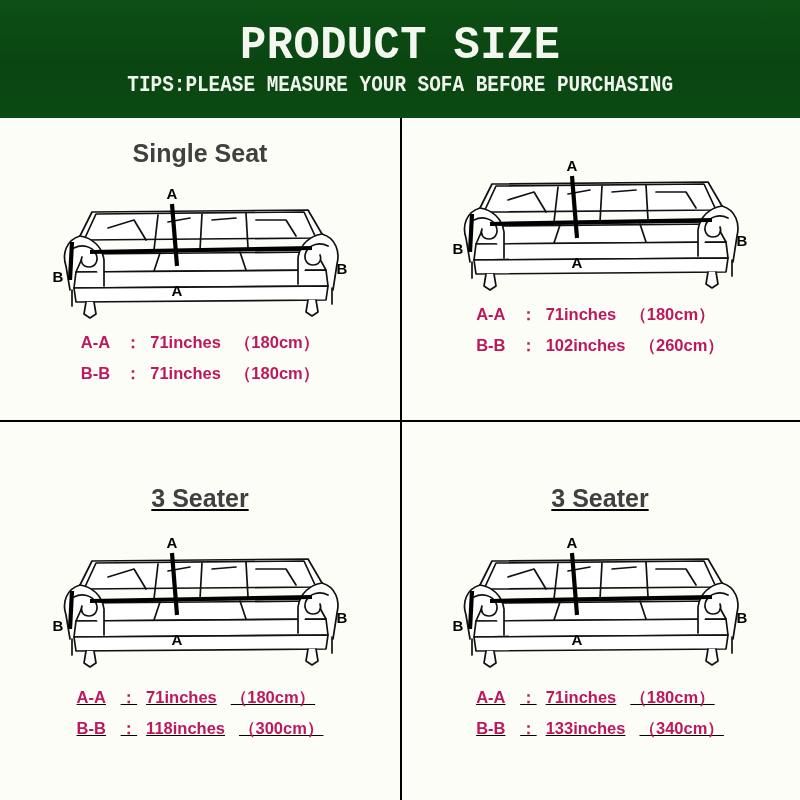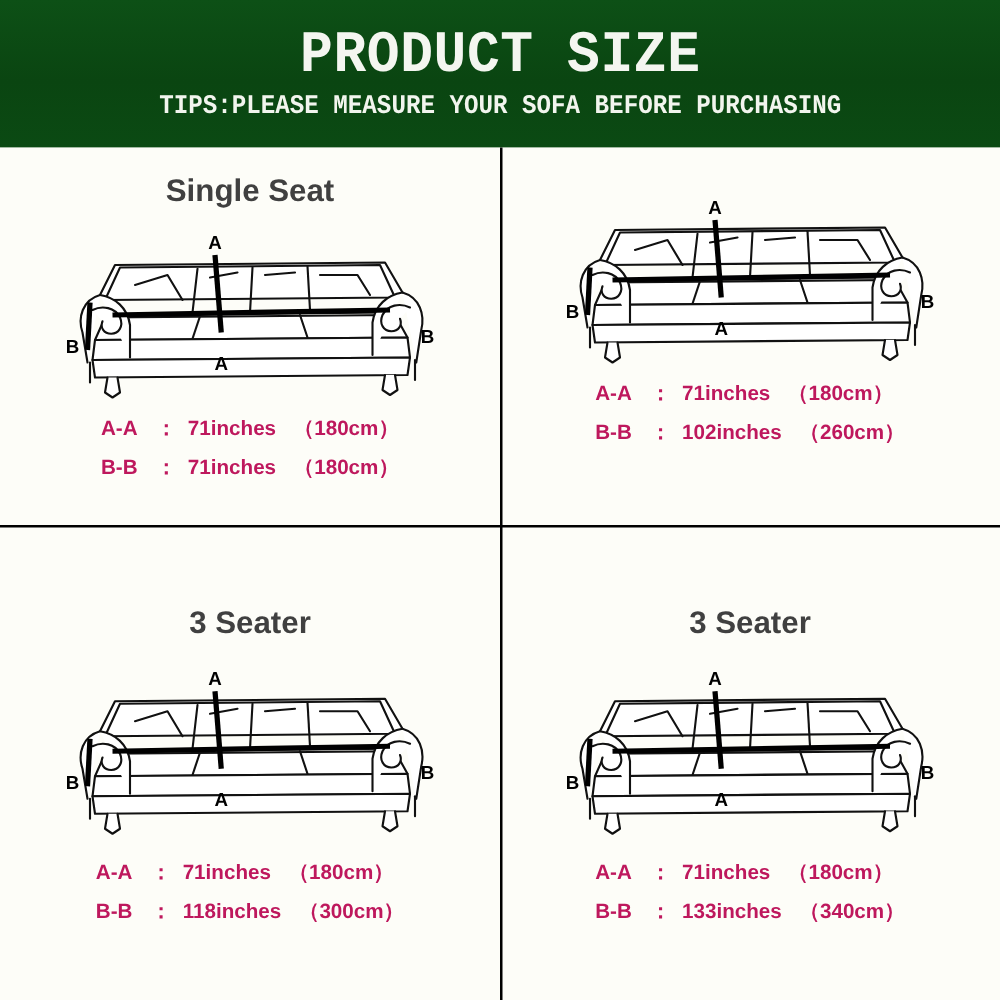--- a/index.html
+++ b/index.html
@@ -135,21 +135,21 @@
     font-weight: bold;
     color: #be185d;
     white-space: nowrap;
   }
   .spec-label { min-width: 44px; }
   .spec-colon { margin-right: 9px; }
   .spec-inch { }
   .spec-cm { margin-left: 14px; }
 
   
-  .cell.row2 { padding-top: 26px; }
+  .cell.row2 { padding-top: 26px; text-decoration: underline; }
   .cell.row2 .sofa-wrap { margin-top: 10px; }
   .cell.row2 .specs { margin-top: 14px; }
 </style>
 </head>
 <body>
 
 <div class="page">
 
   <div class="banner">
     <div class="banner-title">PRODUCT SIZE</div>

